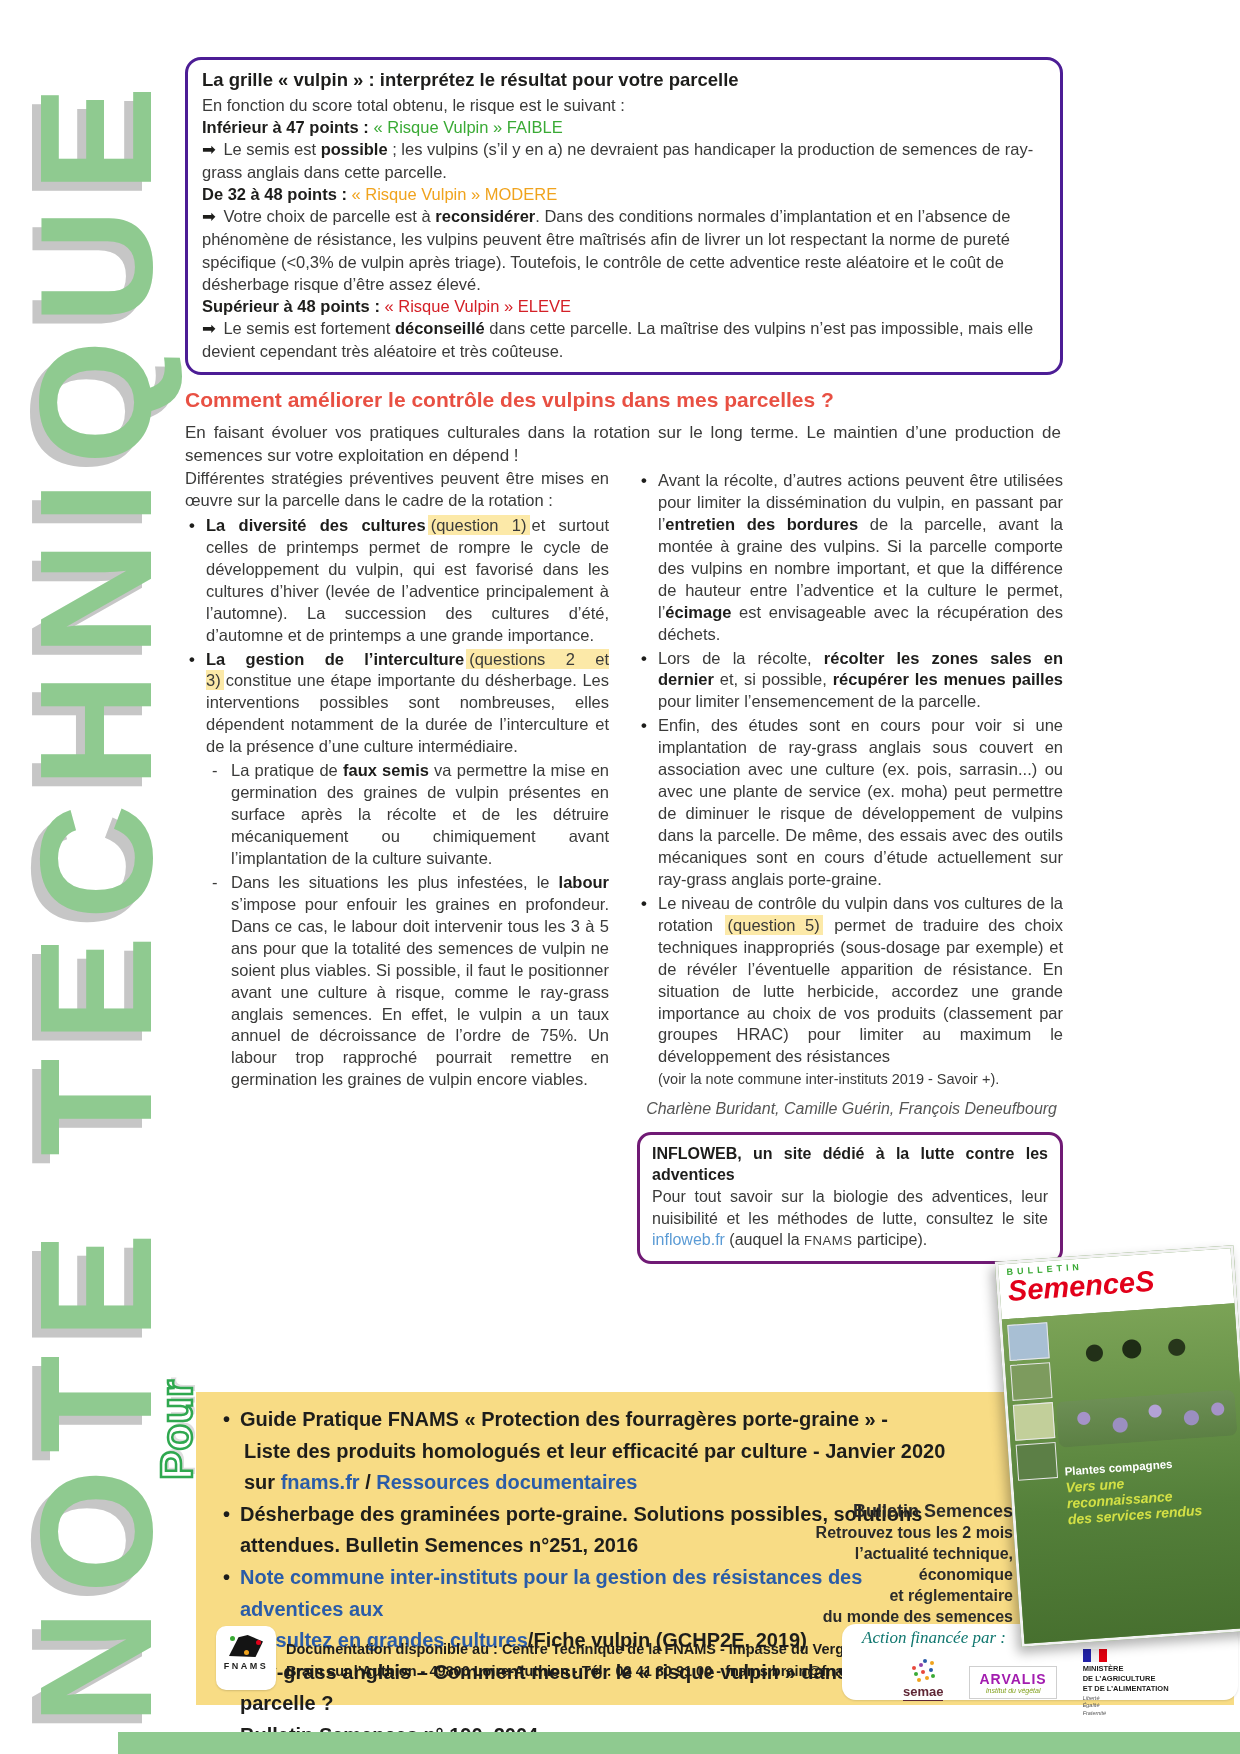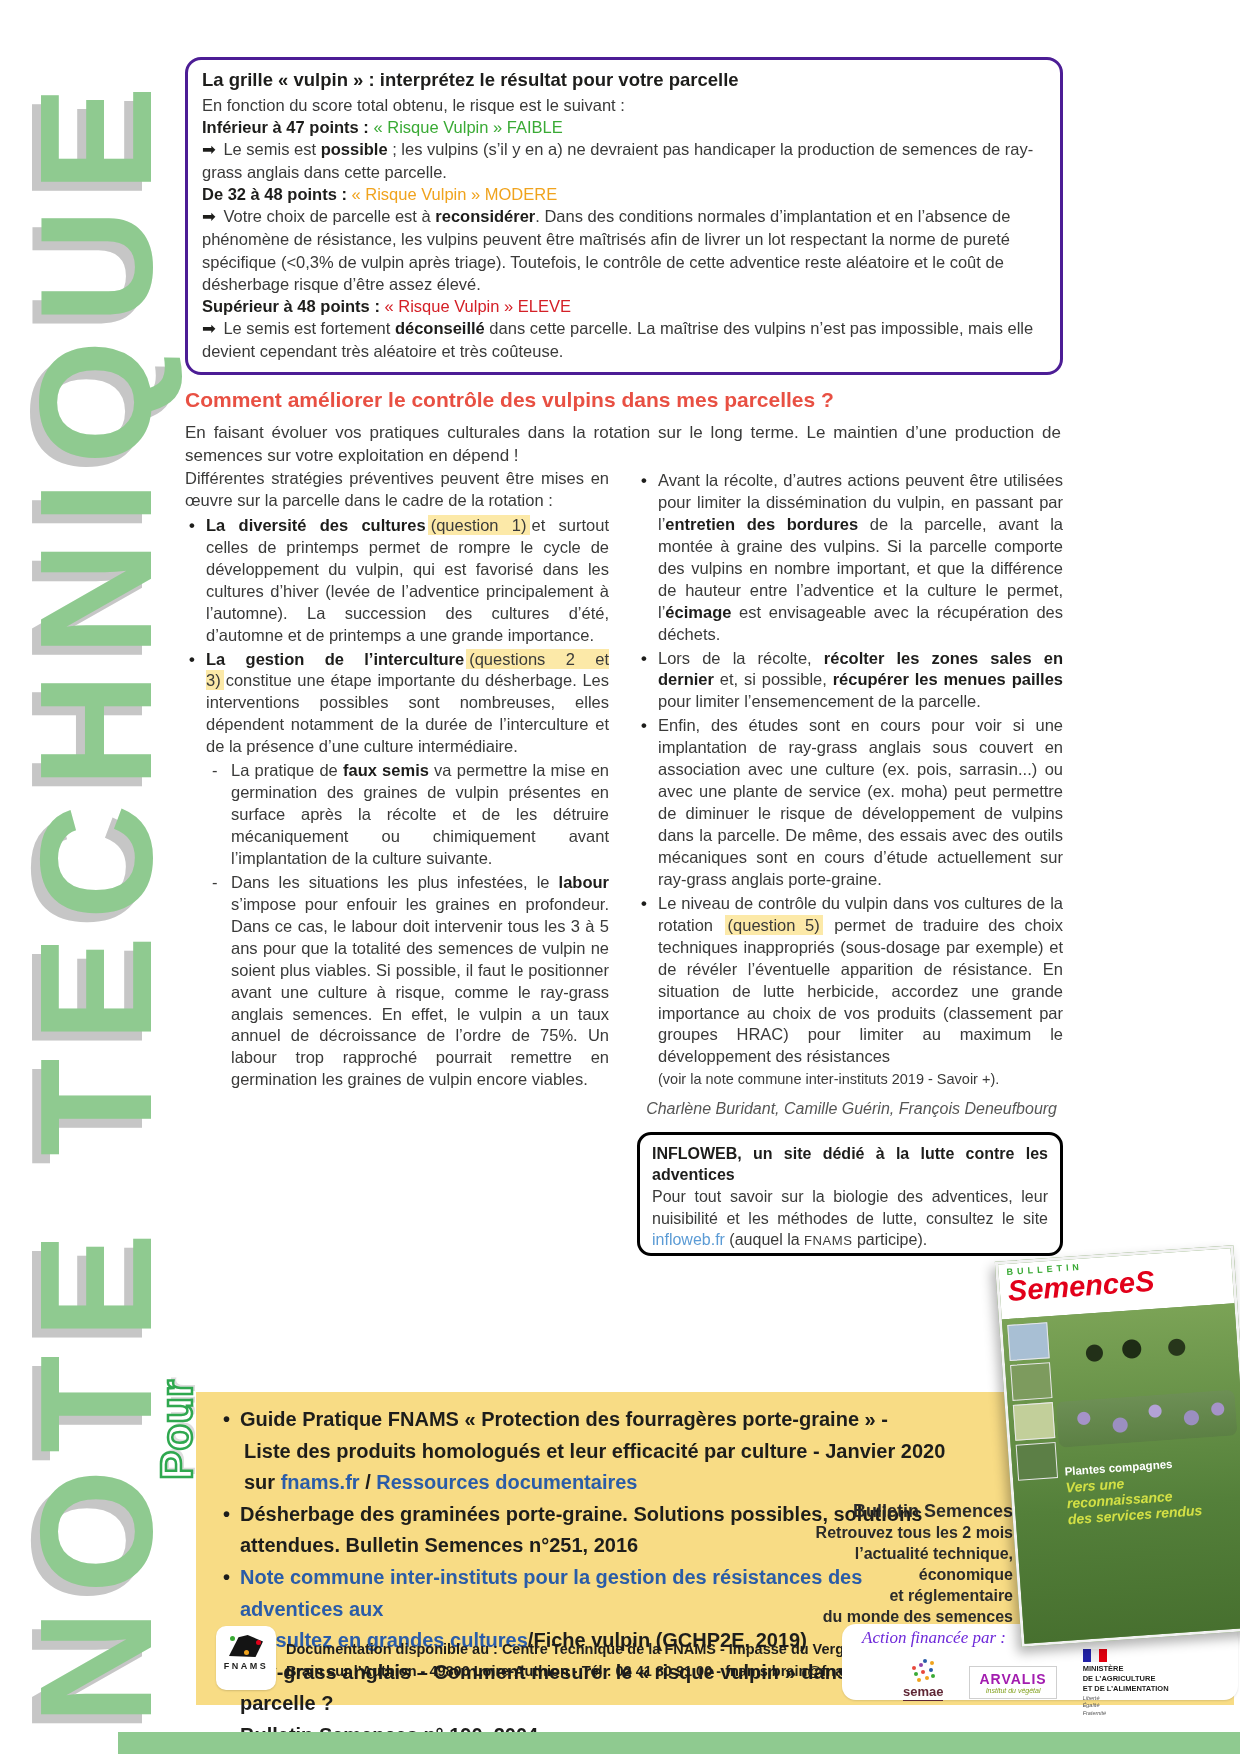--- a/index.html
+++ b/index.html
@@ -35,21 +35,21 @@
   ul.bl{list-style:none;margin:2px 0 0;padding:0;}
   li.bi{position:relative;padding-left:21px;margin-top:2px;}
   li.bi::before{content:"\2022";position:absolute;left:4px;font-weight:700;color:#1d1d1b;}
   li.di{position:relative;margin-left:27px;padding-left:19px;margin-top:2px;list-style:none;}
   li.di::before{content:"-";position:absolute;left:0;}
   .hl{background:#fce9a8;padding:1px 3px;margin:0 2px;}
   .note{display:block;font-size:14.5px;margin-top:2px;}
   .authors{margin-top:8px;font-style:italic;color:#565655;font-size:16px;text-align:right;padding-right:6px;}
 
   
-  .infloweb{margin-top:13px;border:3px solid #000000;border-radius:14px;padding:8px 12px 2px;
+  .infloweb{margin-top:13px;border:3px solid #701a75;border-radius:14px;padding:8px 12px 10px;
             font-size:16px;line-height:1.35;text-align:justify;}
   .infloweb .t{font-weight:700;color:#1d1d1b;display:block;}
   .link-light{color:#5b9bd5;text-decoration:none;}
   .smallcaps{font-size:0.82em;letter-spacing:0.5px;}
 
   
   .savoir-title{position:absolute;left:204px;top:1334px;font-size:57px;font-weight:800;letter-spacing:3px;
       color:#ffffff;-webkit-text-stroke:3px #2fa84f;text-shadow:4px 4px 0 rgba(120,120,120,0.25);z-index:5;}
   .savoir-pour{position:absolute;left:152px;top:1480px;transform:rotate(-90deg);transform-origin:0 0;
       font-size:44px;font-weight:800;color:#ffffff;-webkit-text-stroke:2.5px #2fa84f;
@@ -100,21 +100,21 @@
               clip-path:polygon(0% 95%, 28% 10%, 55% 0%, 100% 30%, 78% 100%);}
   .fn-dot{position:absolute;width:5px;height:5px;border-radius:50%;}
   .fn-d1{left:14px;top:10px;background:#3aaa35;}
   .fn-d2{left:40px;top:14px;background:#e2001a;}
   .fn-d3{left:28px;top:24px;background:#f0a31d;}
   .fnams-word{font-size:9px;font-weight:700;letter-spacing:2.5px;color:#1d1d1b;}
   .foot-text{position:absolute;left:90px;top:246px;font-size:14.5px;font-weight:700;color:#1d1d1b;line-height:1.55;}
 
   .action{position:absolute;left:646px;top:232px;width:372px;height:72px;background:#ffffff;
           border-radius:14px;padding:2px 12px;box-shadow:0 1px 2px rgba(0,0,0,0.12);}
-  .action-label{font-family:"Liberation Serif",serif;font-style:italic;font-size:17px;color:#6d28d9;margin:2px 0 1px 8px;}
+  .action-label{font-family:"Liberation Serif",serif;font-style:italic;font-size:17px;color:#0f766e;margin:2px 0 1px 8px;}
   .action-row{display:flex;align-items:center;gap:26px;margin-left:8px;}
   .semae{text-align:center;margin-left:41px;}
   .semae-dots{display:block;position:relative;width:4px;height:4px;border-radius:50%;background:#e8483d;margin:4px auto 8px;
       box-shadow:8px -2px 0 #2a5ca8,-7px 2px 0 #3aaa35,4px 6px 0 #f0a31d,-2px -7px 0 #8e44ad,
                  10px 4px 0 #3aaa35,-9px -4px 0 #e8483d,2px -11px 0 #2a5ca8,-4px 8px 0 #f0a31d,9px -9px 0 #f0a31d;}
   .semae-word{font-size:13px;font-weight:700;color:#5f2735;border-bottom:1px solid #5f2735;padding-bottom:1px;}
   .arvalis{border:1px solid #cfcfcf;padding:4px 9px;text-align:center;}
   .arvalis-word{font-size:14px;font-weight:700;letter-spacing:1px;color:#a21caf;}
   .arvalis-sub{font-size:7px;color:#7f9f17;font-style:italic;}
   .ministry{font-size:7.5px;font-weight:700;color:#1d1d1b;line-height:1.3;}

